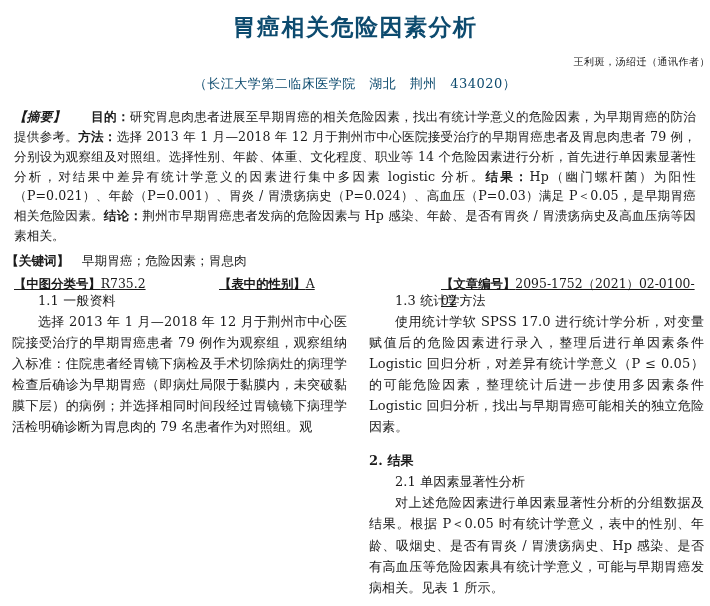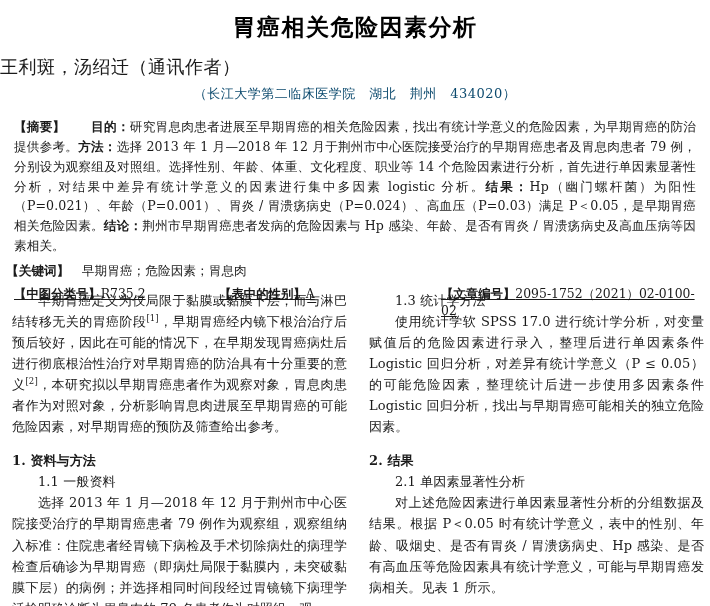--- a/index.html
+++ b/index.html
@@ -24,25 +24,25 @@
   }
 
   
   .title {
     text-align: center;
     font-size: 23px;
     font-weight: bold;
     letter-spacing: 1.5px;
     margin: 12px 0 0 0;
     line-height: 1.3;
-    color: #000000;
+    color: #0c4a6e;
   }
   .authors {
-    text-align: left;
-    font-size: 18px;
+    text-align: right;
+    font-size: 10px;
     margin-top: 13px;
     letter-spacing: 0.5px;
     color: #1a1a1a;
   }
   .affiliation {
     text-align: center;
     font-size: 13px;
     margin-top: 6px;
     letter-spacing: 0.5px;
     color: #0c4a6e;
@@ -52,20 +52,21 @@
   .abstract-block {
     margin: 14px 14px 0 14px;
     font-size: 12.6px;
     line-height: 1.58;
     text-align: justify;
     text-justify: inter-ideograph;
     letter-spacing: 0.1px;
   }
   .abstract-block .lbl {
     font-weight: bold;
+    font-style: italic;
   }
   .abstract-block .seg {
     font-weight: bold;
   }
   .kw-line {
     margin: 5px 14px 0 6px;
     font-size: 12.6px;
     line-height: 1.58;
     letter-spacing: 0.1px;
   }
@@ -149,23 +150,21 @@
 
   <div class="code-line">
     <span class="code-cell-1"><span class="lbl">【中图分类号】</span><span>R735.2</span></span>
     <span class="code-cell-2"><span class="lbl">【表中的性别】</span><span>A</span></span>
     <span class="code-cell-3"><span class="lbl">【文章编号】</span><span>2095-1752（2021）02-0100-02</span></span>
   </div>
 
   <div class="columns">
 
     <div class="col">
-      <p class="para"><span>早期胃癌定义为仅局限于黏膜或黏膜下层，而与淋巴结转移无关的胃癌阶段</span><sup>[1]</sup><span>，早期胃癌经内镜下根治治疗后预后较好，因此在可能的情况下，在早期发现胃癌病灶后进行彻底根治性治疗对早期胃癌的防治具有十分重要的意义</span><sup>[2]</sup><span>，本研究拟以早期胃癌患者作为观察对象，胃息肉患者作为对照对象，分析影响胃息肉进展至早期胃癌的可能危险因素，对早期胃癌的预防及筛查给出参考。</span></p>
 
-      <p class="sec-h1">1. 资料与方法</p>
       <p class="sec-h2">1.1 一般资料</p>
       <p class="para">选择 2013 年 1 月—2018 年 12 月于荆州市中心医院接受治疗的早期胃癌患者 79 例作为观察组，观察组纳入标准：住院患者经胃镜下病检及手术切除病灶的病理学检查后确诊为早期胃癌（即病灶局限于黏膜内，未突破黏膜下层）的病例；并选择相同时间段经过胃镜镜下病理学活检明确诊断为胃息肉的 79 名患者作为对照组。观</p>
     </div>
 
     <div class="col">
       <p class="sec-h2">1.3 统计学方法</p>
       <p class="para">使用统计学软 SPSS 17.0 进行统计学分析，对变量赋值后的危险因素进行录入，整理后进行单因素条件 Logistic 回归分析，对差异有统计学意义（P ≤ 0.05）的可能危险因素，整理统计后进一步使用多因素条件 Logistic 回归分析，找出与早期胃癌可能相关的独立危险因素。</p>
 
       <p class="sec-h1">2. 结果</p>
       <p class="sec-h2">2.1 单因素显著性分析</p>

